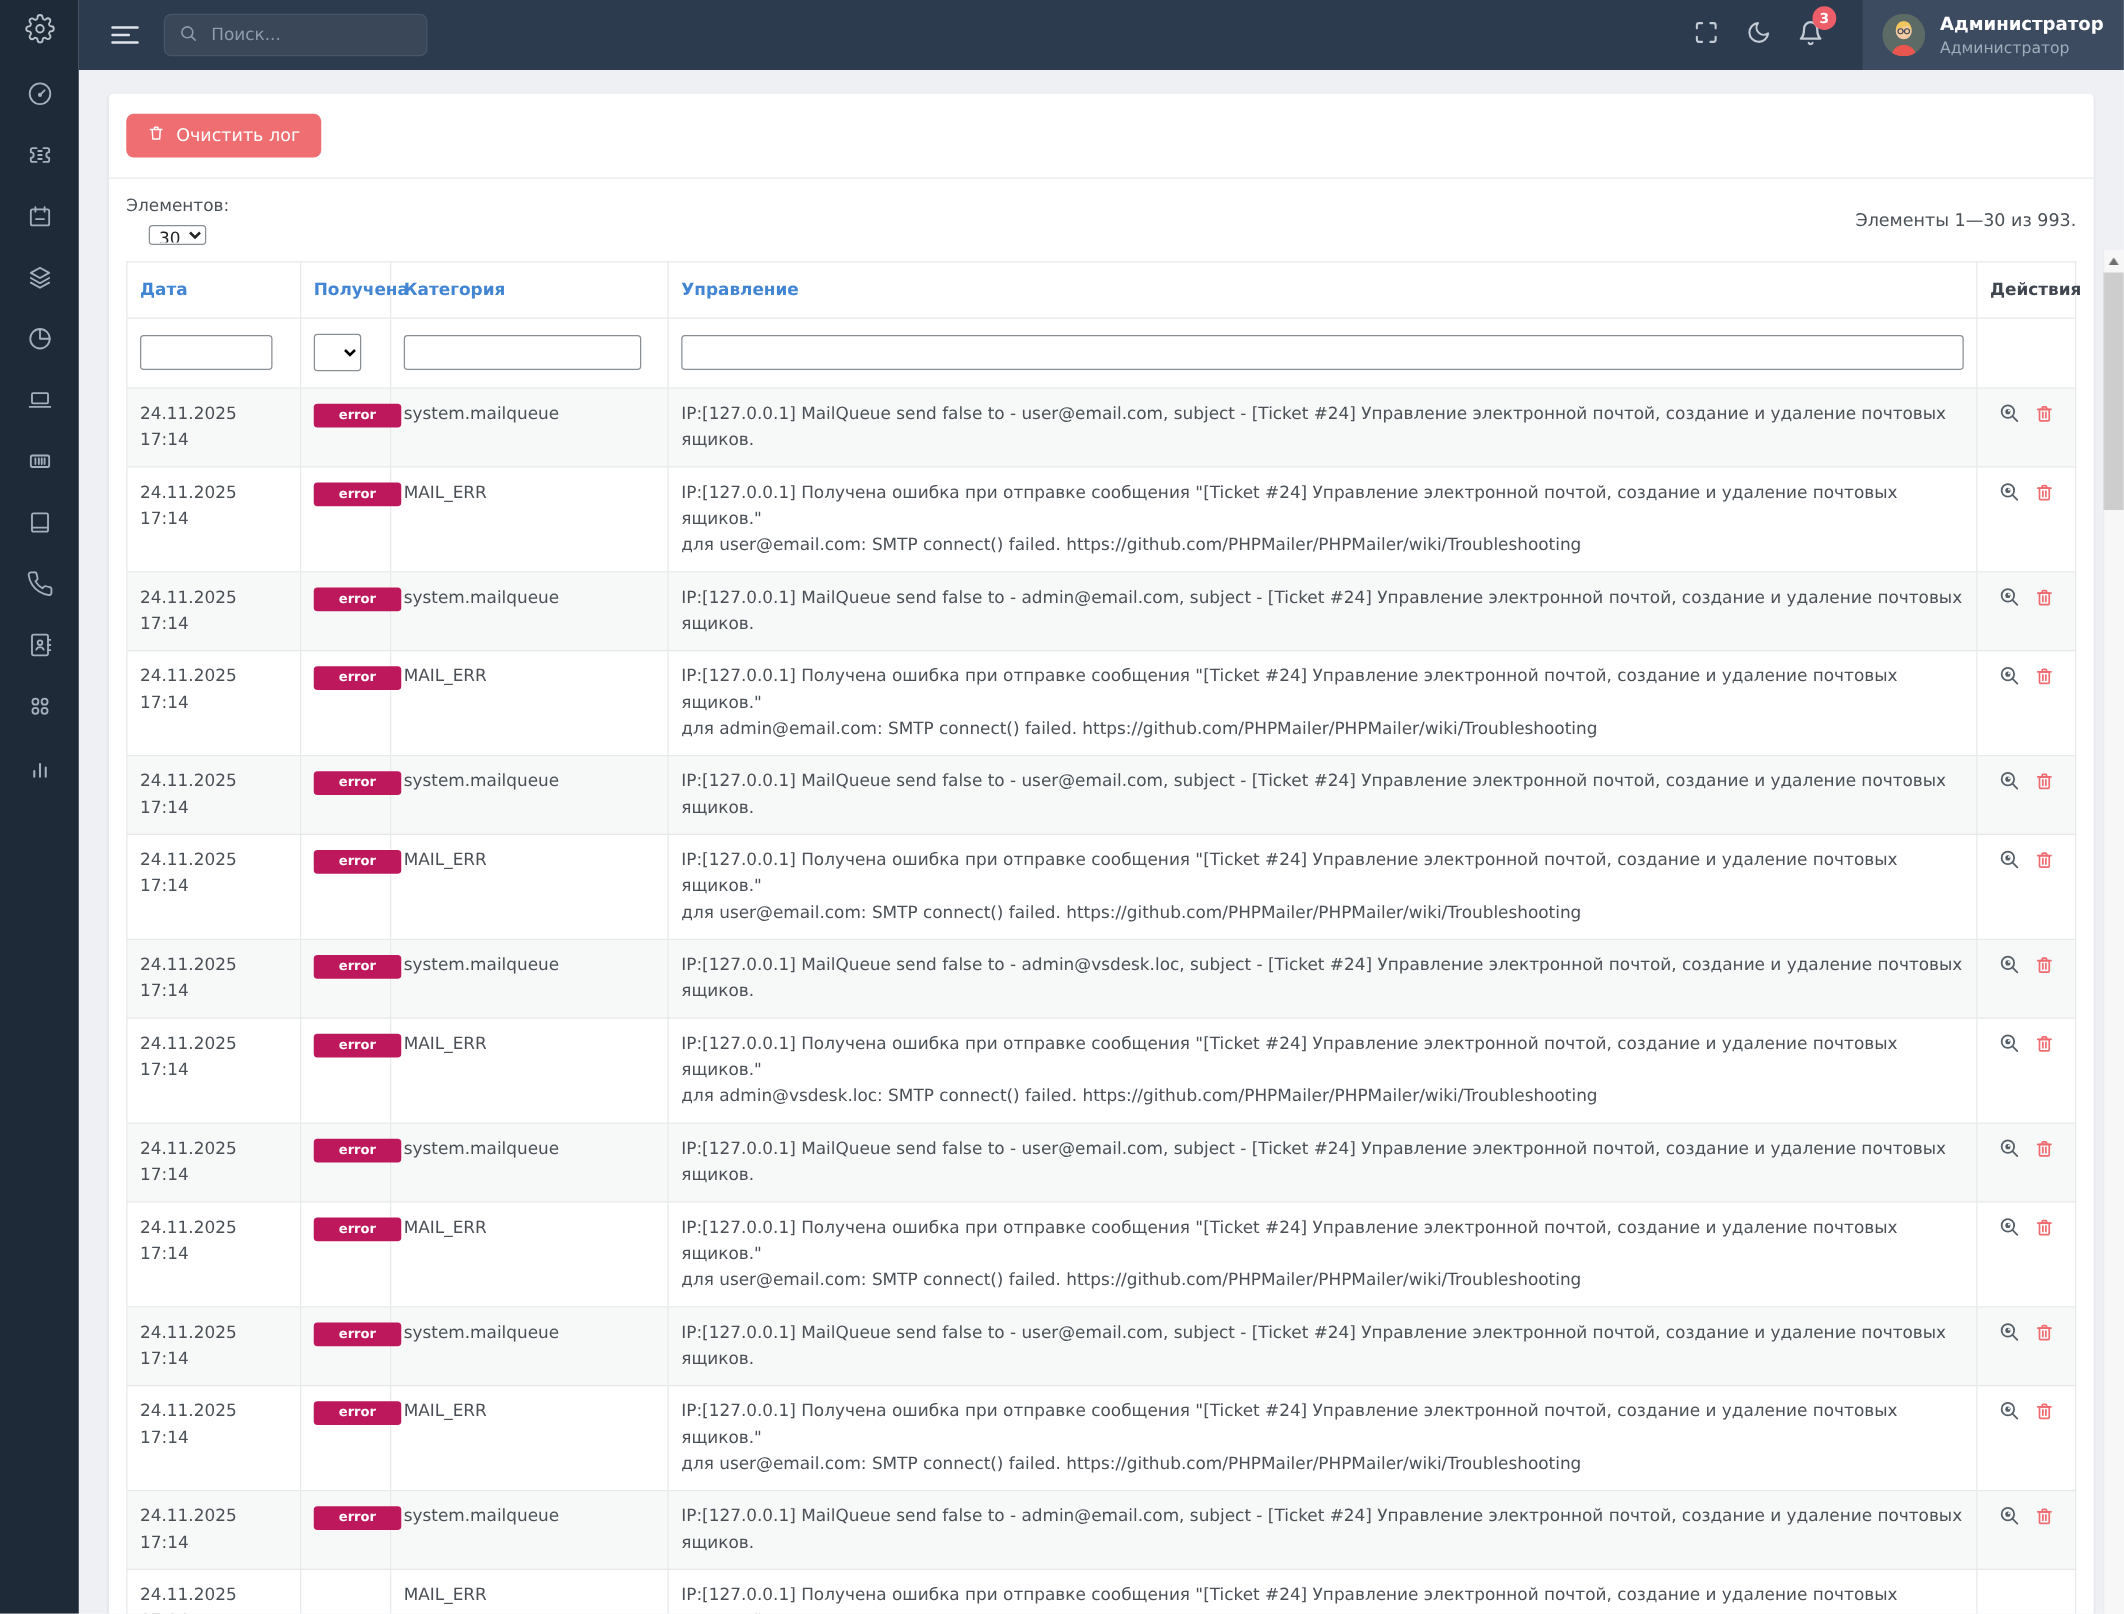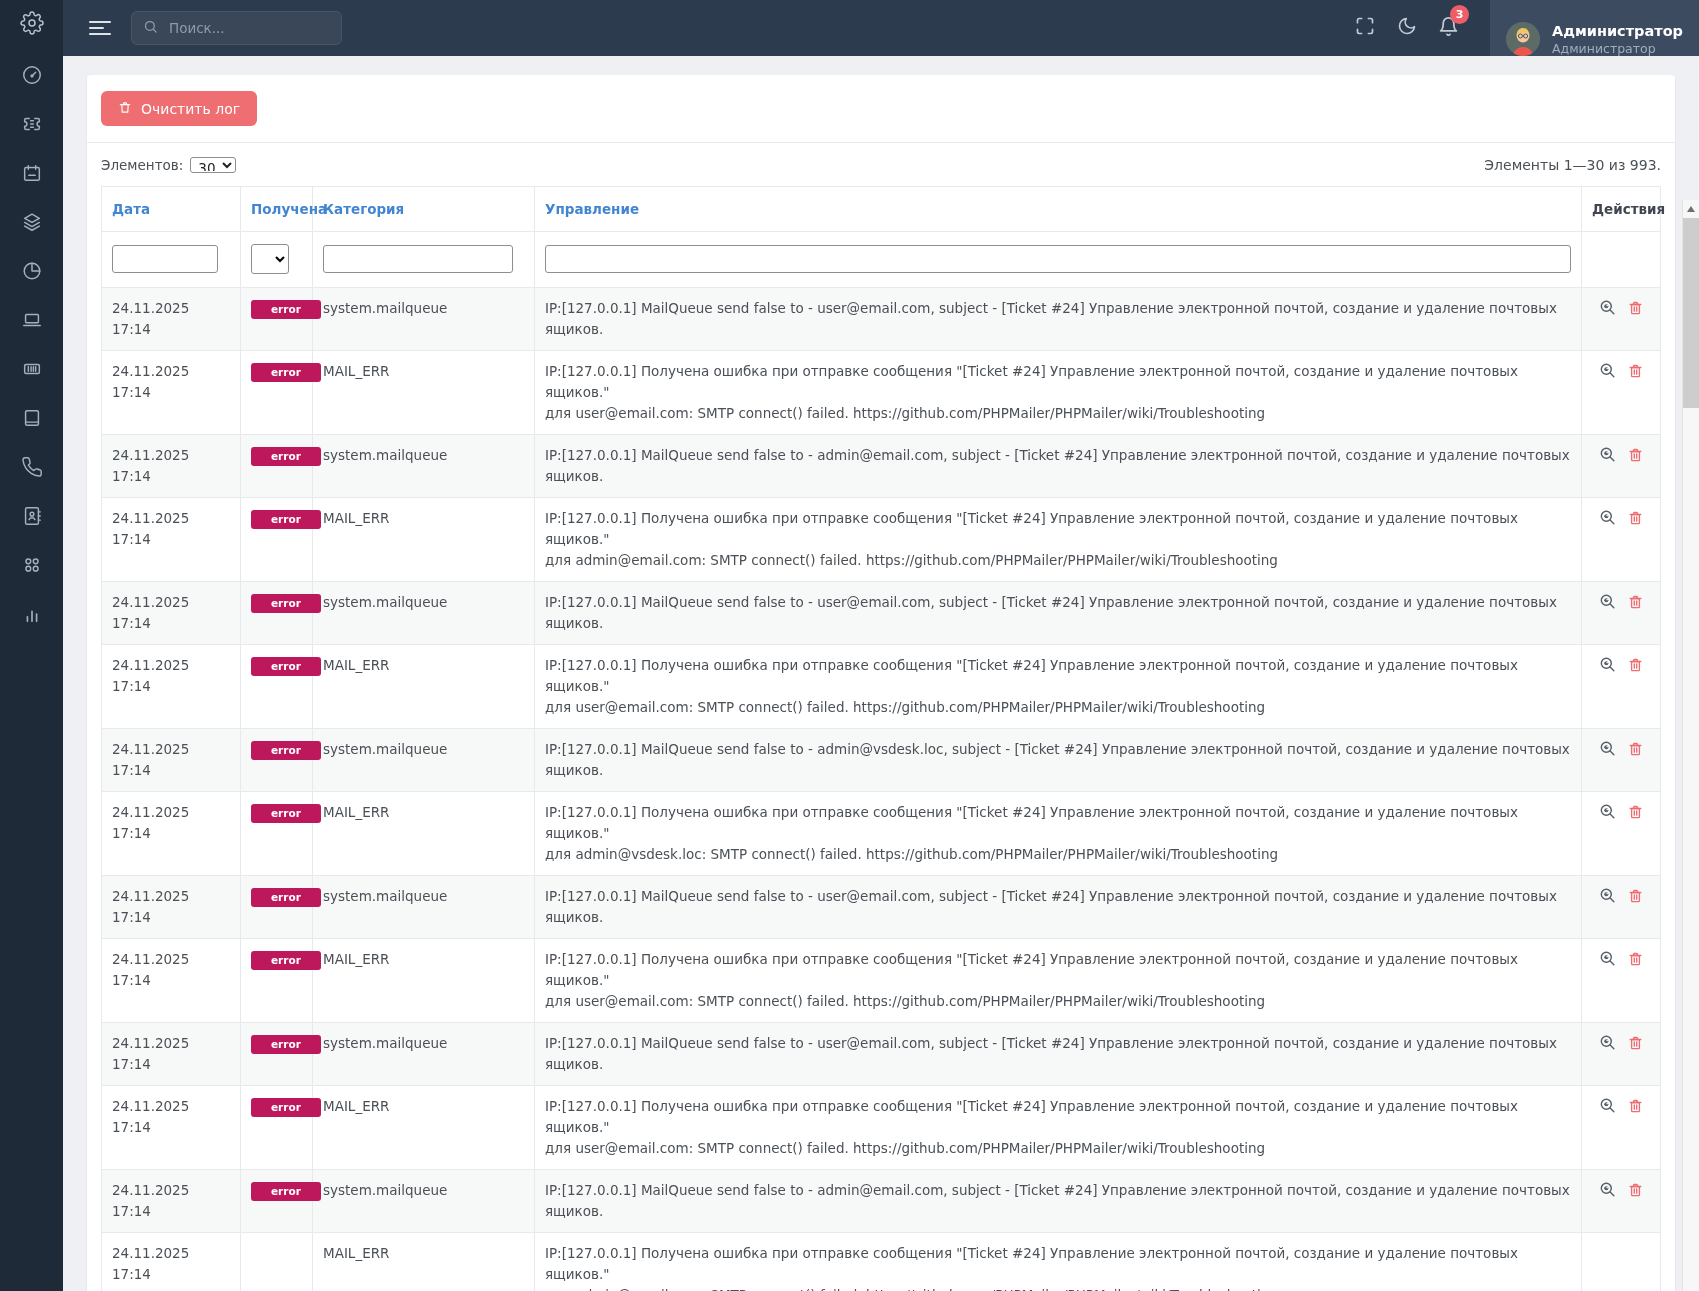--- a/index.html
+++ b/index.html
@@ -30,41 +30,41 @@
   .hamburger span:nth-child(2){ width:15px; }
   .hamburger span:nth-child(3){ width:22px; }
   .search-box { margin-left:18px; width:211px; height:34px; background:#3a4759; border:1px solid #475567; border-radius:6px; display:flex; align-items:center; padding:0 11px; gap:9px; }
   .search-box svg { stroke:#8e9cab; flex-shrink:0; }
   .search-box input { background:transparent; border:none; outline:none; color:#cdd6df; font-size:13.5px; width:100%; font-family:inherit; }
   .search-box input::placeholder { color:#8e9cab; }
   .topbar-spacer { flex:1; }
   .tb-icon { width:42px; display:flex; justify-content:center; position:relative; cursor:pointer; }
   .tb-icon svg { stroke:#c3ccd6; }
   .badge { position:absolute; top:-11px; right:1px; background:#ee5e68; color:#fff; font-size:11px; font-weight:bold; min-width:19px; height:19px; border-radius:10px; display:flex; align-items:center; justify-content:center; padding:0 4px; }
-  .user-block { margin-left:20px; height:56px; background:#3c4b60; display:flex; align-items:flex-end; padding:0 16px; gap:12px; min-width:182px; cursor:pointer; }
+  .user-block { margin-left:20px; height:56px; background:#3c4b60; display:flex; align-items:center; padding:0 16px; gap:12px; min-width:182px; cursor:pointer; }
   .avatar { width:34px; height:34px; border-radius:50%; overflow:hidden; flex-shrink:0; background:#5d6b67; }
   .user-name { color:#ffffff; font-size:14.5px; font-weight:bold; line-height:1.3; }
   .user-role { color:#9fadbc; font-size:12.5px; line-height:1.2; }
 
   
   .page-header { height:44px; background:#fff; display:flex; align-items:center; justify-content:space-between; padding:0 24px; border-bottom:1px solid #e7e9ec; flex-shrink:0; }
   .page-title { display:flex; align-items:center; gap:9px; color:#3f4650; font-weight:bold; font-size:15px; letter-spacing:.3px; }
   .breadcrumb { display:flex; align-items:center; gap:7px; font-size:14px; color:#4285d2; cursor:pointer; }
   .breadcrumb svg { stroke:#4285d2; }
 
   
   .content { flex:1; padding:19px 24px 0; overflow:hidden; }
   .card { background:#fff; border-radius:4px; box-shadow:0 1px 2px rgba(50,60,80,.12); min-height:1400px; }
   .card-toolbar { padding:16px 14px; }
   .btn-danger { background:#ee6e72; color:#fff; border:none; border-radius:6px; height:35px; padding:0 17px; font-size:14px; font-family:inherit; display:inline-flex; align-items:center; gap:9px; cursor:pointer; }
   .btn-danger svg { stroke:#fff; }
   .divider { border-top:1px solid #e7e9ec; }
   .card-body { padding:14px 14px 0; }
   .controls-row { display:flex; justify-content:space-between; align-items:center; margin-bottom:13px; font-size:13.5px; color:#4a5056; }
-  .per-page-wrap { display:flex; align-items:center; gap:7px; }
+  .per-page-wrap { display:flex; align-items:center; gap:7px;flex-direction:column; }
   .per-page { font-size:13.5px; font-family:inherit; height:16px; padding:1px 3px; border:1px solid #8a8f94; border-radius:3px; background:#fff; color:#222; }
   .range-summary { font-size:14px; color:#4a5056; }
 
   
   table.log-table { width:100%; border-collapse:collapse; table-layout:fixed; font-size:13.5px; color:#4a5056; }
   .log-table th, .log-table td { border:1px solid #e7e9ec; text-align:left; }
   .log-table thead th { padding:14px 10px; font-size:13.5px; font-weight:600; }
   th.sortable { color:#4285d2; cursor:pointer; }
   th.actions-h { color:#3f4650; font-weight:bold; text-align:left; }
   tr.filter-row td { padding:12px 10px 13px; background:#fff; }

